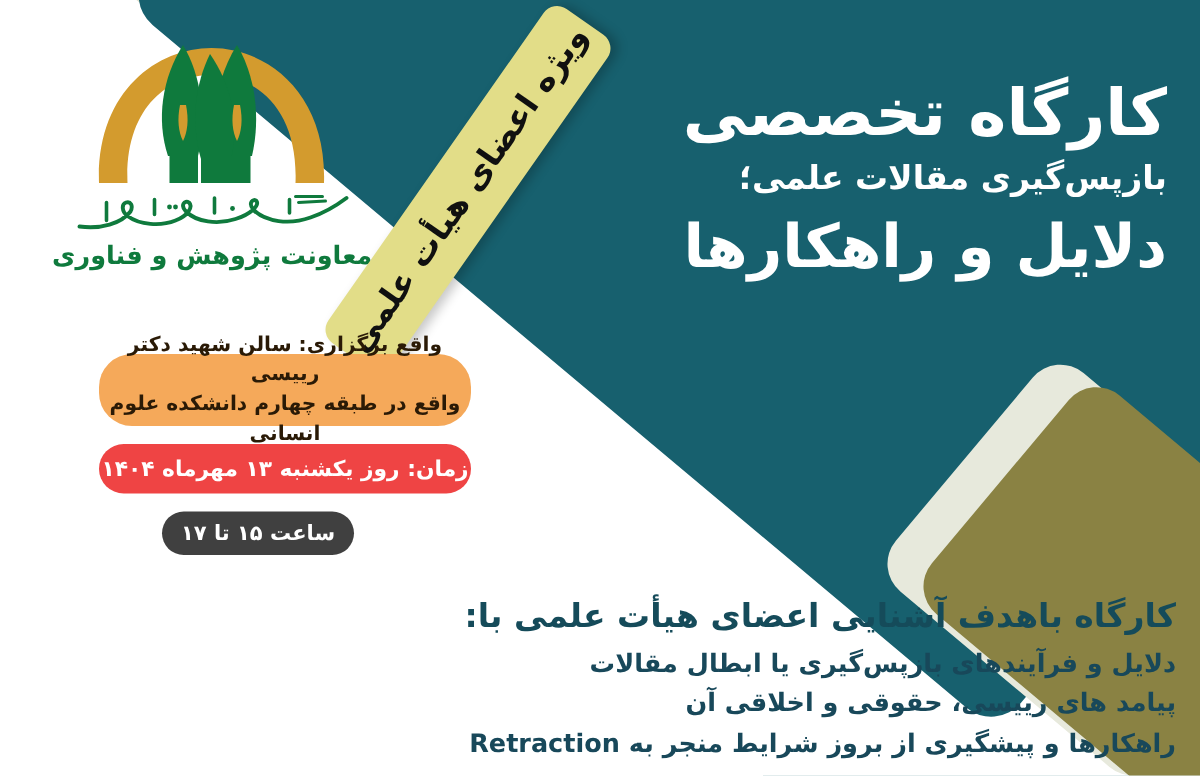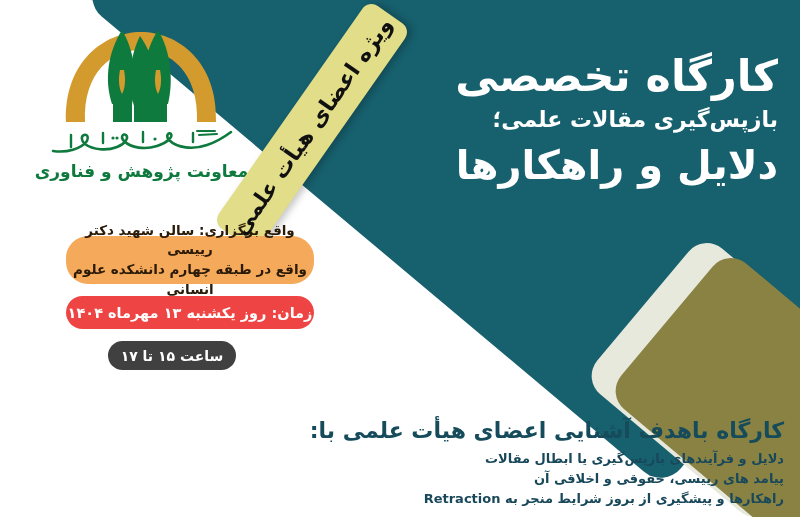--- a/index.html
+++ b/index.html
@@ -61,21 +61,21 @@
               color:#2a1a06;font-size:13.5px;font-weight:bold;line-height:1.45;}
   .pill-date{left:66px;top:296px;width:248px;height:33px;background:#ef4444;
              color:#ffffff;font-size:14.5px;font-weight:bold;}
   .pill-time{left:108px;top:341px;width:128px;height:29px;background:#404040;
              color:#ffffff;font-size:14px;font-weight:bold;}
 
   
   .desc{position:absolute;right:16px;bottom:8px;width:560px;text-align:right;z-index:8;}
   .desc-head{color:#154b5a;font-size:22px;font-weight:bold;margin-bottom:6px;}
   .desc-list{list-style:none;margin:0;padding:0;}
-  .desc-list li{color:#18485a;font-size:13px;font-weight:bold;line-height:1.55;
+  .desc-list li{color:#18485a;font-size:17px;font-weight:bold;line-height:1.55;
                 white-space:nowrap;}
 </style>
 </head>
 <body>
 
 <div id="poster">
 
   <div class="deco">
     <div class="band b1"></div>
 

